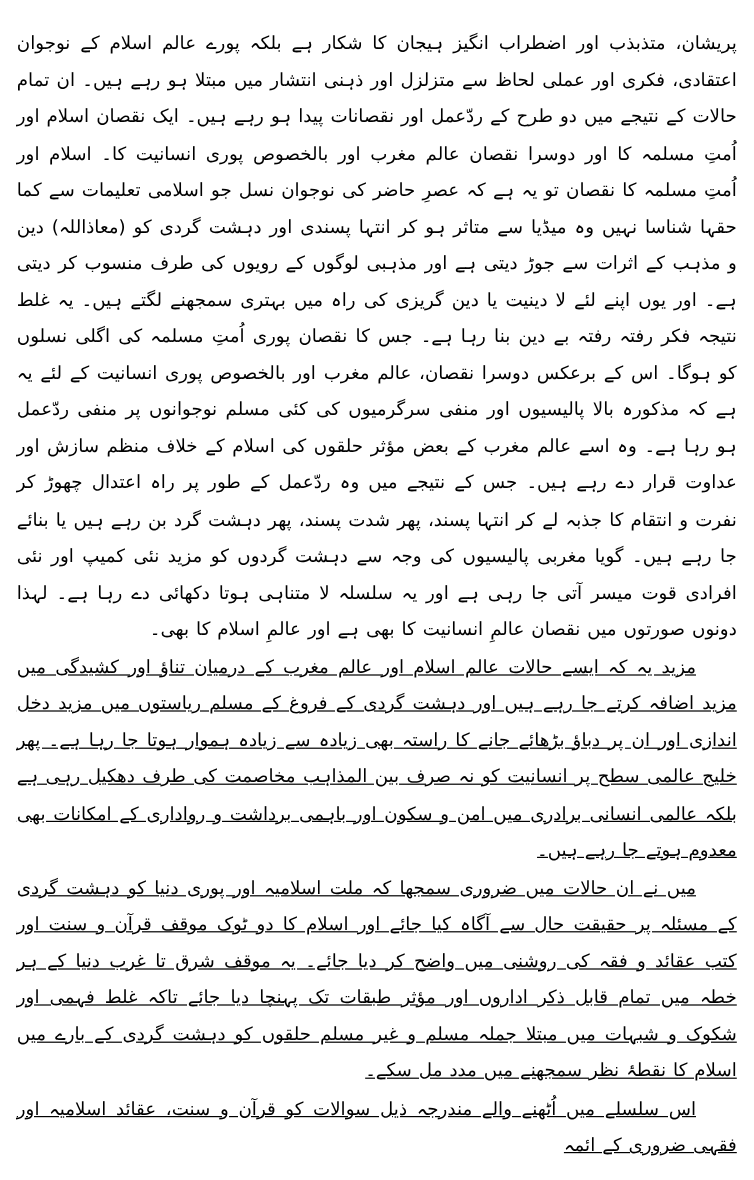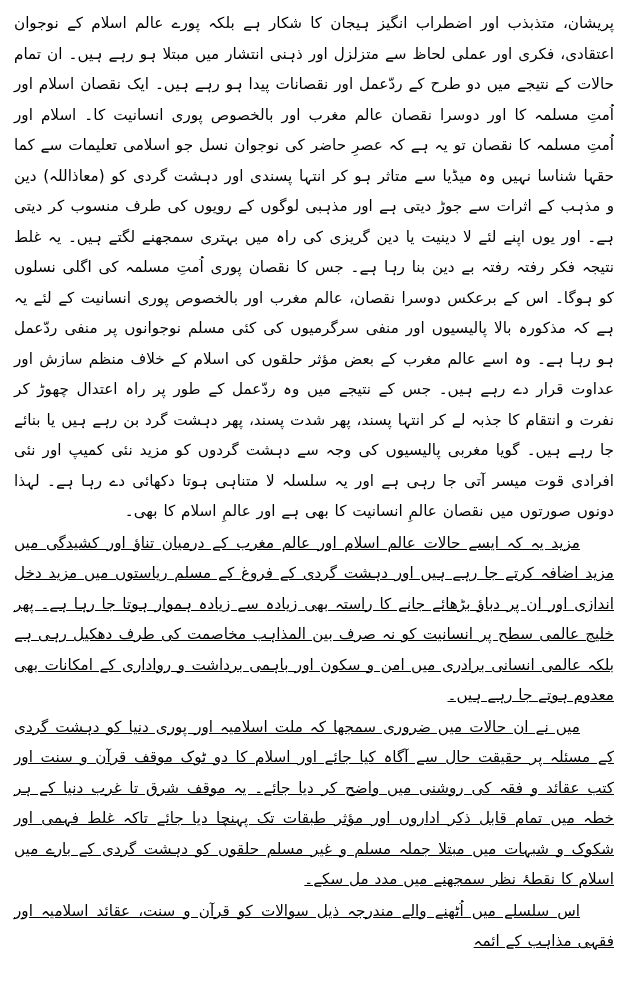--- a/index.html
+++ b/index.html
@@ -11,21 +11,21 @@
     width: 628px;
     height: 983px;
     overflow: hidden;
     font-family: "DejaVu Sans", sans-serif;
   }
   .page {
     width: 628px;
     height: 983px;
     background: #ffffff;
     box-sizing: border-box;
-    padding: 8px 14px 6px 14px;
+    padding: 21px 14px 6px 14px;
     position: relative;
   }
   .doc-body {
     direction: rtl;
     text-align: justify;
     text-align-last: right;
     unicode-bidi: embed;
   }
   .para {
     color: #000000;
@@ -45,15 +45,15 @@
   
 </style>
 </head>
 <body>
 
 <div class="page">
   <div class="doc-body">
     <p class="para">پریشان، متذبذب اور اضطراب انگیز ہیجان کا شکار ہے بلکہ پورے عالم اسلام کے نوجوان اعتقادی، فکری اور عملی لحاظ سے متزلزل اور ذہنی انتشار میں مبتلا ہو رہے ہیں۔ ان تمام حالات کے نتیجے میں دو طرح کے ردّعمل اور نقصانات پیدا ہو رہے ہیں۔ ایک نقصان اسلام اور اُمتِ مسلمہ کا اور دوسرا نقصان عالم مغرب اور بالخصوص پوری انسانیت کا۔ اسلام اور اُمتِ مسلمہ کا نقصان تو یہ ہے کہ عصرِ حاضر کی نوجوان نسل جو اسلامی تعلیمات سے کما حقہا شناسا نہیں وہ میڈیا سے متاثر ہو کر انتہا پسندی اور دہشت گردی کو (معاذاللہ) دین و مذہب کے اثرات سے جوڑ دیتی ہے اور مذہبی لوگوں کے رویوں کی طرف منسوب کر دیتی ہے۔ اور یوں اپنے لئے لا دینیت یا دین گریزی کی راہ میں بہتری سمجھنے لگتے ہیں۔ یہ غلط نتیجہ فکر رفتہ رفتہ بے دین بنا رہا ہے۔ جس کا نقصان پوری اُمتِ مسلمہ کی اگلی نسلوں کو ہوگا۔ اس کے برعکس دوسرا نقصان، عالم مغرب اور بالخصوص پوری انسانیت کے لئے یہ ہے کہ مذکورہ بالا پالیسیوں اور منفی سرگرمیوں کی کئی مسلم نوجوانوں پر منفی ردّعمل ہو رہا ہے۔ وہ اسے عالم مغرب کے بعض مؤثر حلقوں کی اسلام کے خلاف منظم سازش اور عداوت قرار دے رہے ہیں۔ جس کے نتیجے میں وہ ردّعمل کے طور پر راہ اعتدال چھوڑ کر نفرت و انتقام کا جذبہ لے کر انتہا پسند، پھر شدت پسند، پھر دہشت گرد بن رہے ہیں یا بنائے جا رہے ہیں۔ گویا مغربی پالیسیوں کی وجہ سے دہشت گردوں کو مزید نئی کمیپ اور نئی افرادی قوت میسر آتی جا رہی ہے اور یہ سلسلہ لا متناہی ہوتا دکھائی دے رہا ہے۔ لہذا دونوں صورتوں میں نقصان عالمِ انسانیت کا بھی ہے اور عالمِ اسلام کا بھی۔</p>
     <p class="para indent">مزید یہ کہ ایسے حالات عالم اسلام اور عالم مغرب کے درمیان تناؤ اور کشیدگی میں مزید اضافہ کرتے جا رہے ہیں اور دہشت گردی کے فروغ کے مسلم ریاستوں میں مزید دخل اندازی اور ان پر دباؤ بڑھائے جانے کا راستہ بھی زیادہ سے زیادہ ہموار ہوتا جا رہا ہے۔ پھر خلیج عالمی سطح پر انسانیت کو نہ صرف بین المذاہب مخاصمت کی طرف دھکیل رہی ہے بلکہ عالمی انسانی برادری میں امن و سکون اور باہمی برداشت و رواداری کے امکانات بھی معدوم ہوتے جا رہے ہیں۔</p>
     <p class="para indent">میں نے ان حالات میں ضروری سمجھا کہ ملت اسلامیہ اور پوری دنیا کو دہشت گردی کے مسئلہ پر حقیقت حال سے آگاہ کیا جائے اور اسلام کا دو ٹوک موقف قرآن و سنت اور کتب عقائد و فقہ کی روشنی میں واضح کر دیا جائے۔ یہ موقف شرق تا غرب دنیا کے ہر خطہ میں تمام قابل ذکر اداروں اور مؤثر طبقات تک پہنچا دیا جائے تاکہ غلط فہمی اور شکوک و شبہات میں مبتلا جملہ مسلم و غیر مسلم حلقوں کو دہشت گردی کے بارے میں اسلام کا نقطۂ نظر سمجھنے میں مدد مل سکے۔</p>
-    <p class="para indent">اس سلسلے میں اُٹھنے والے مندرجہ ذیل سوالات کو قرآن و سنت، عقائد اسلامیہ اور فقہی مذاہب کے ائمہ</p>
+    <p class="para indent">اس سلسلے میں اُٹھنے والے مندرجہ ذیل سوالات کو قرآن و سنت، عقائد اسلامیہ اور فقہی ضروری کے ائمہ</p>
   </div>
 </div>
 
 </body></html>

